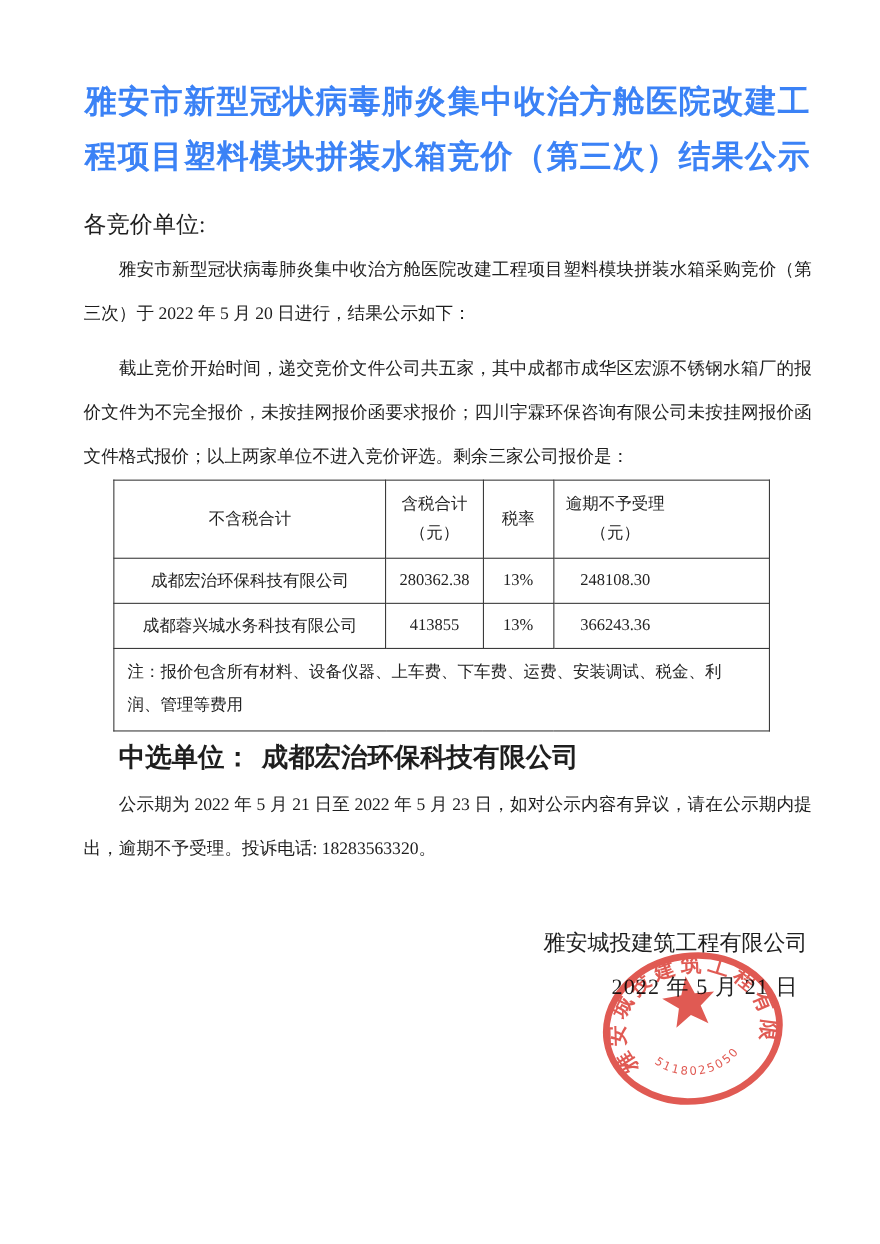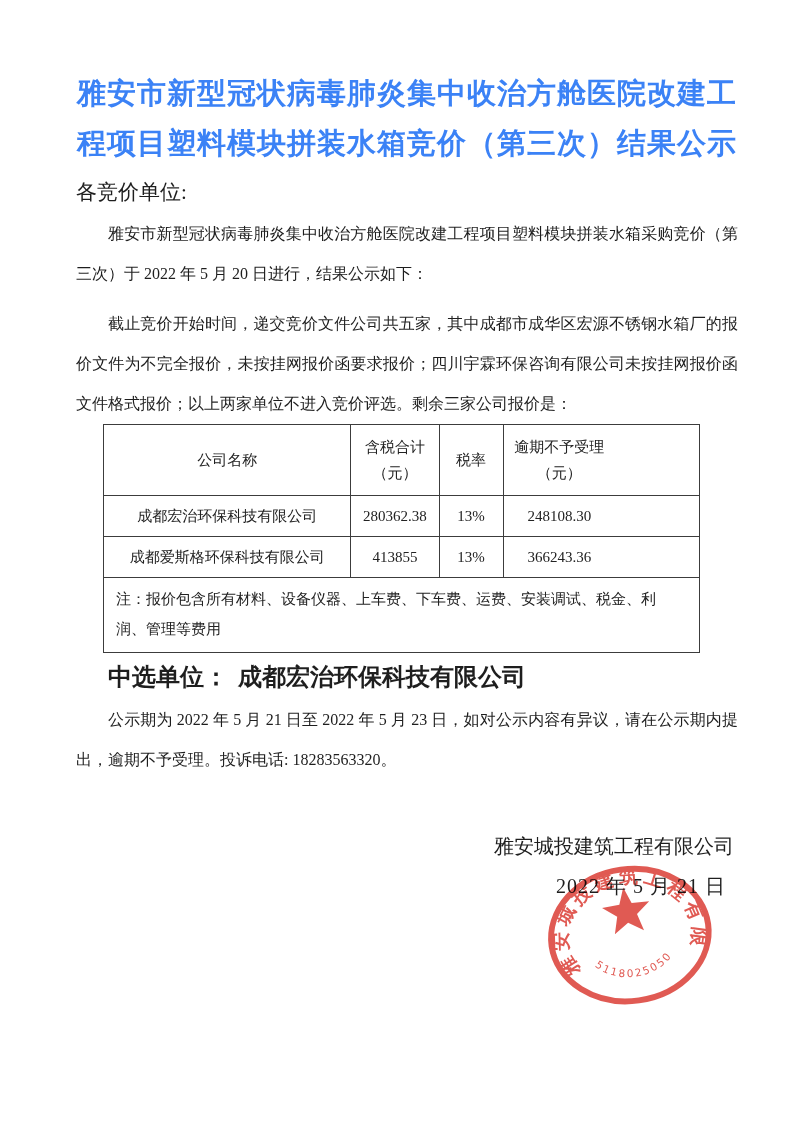--- a/index.html
+++ b/index.html
@@ -20,21 +20,21 @@
     margin:0;
     font-family:"Liberation Sans","DejaVu Sans",sans-serif;
     font-weight:700;
     font-size:29px;
     line-height:50px;
     letter-spacing:1px;
     color:#3b82f6;
     text-align:center;
   }
   .salutation{
-    margin-top:8px;
+    margin-top:20px;
     font-size:21px;
     line-height:32px;
   }
   .para{
     margin:0;
     font-size:16px;
     line-height:40px;
     text-indent:32px;
     text-align:justify;
   }
@@ -126,39 +126,39 @@
 
   <table class="bid-table">
     <colgroup>
       <col class="col-company">
         <col class="col-taxin">
         <col class="col-rate">
         <col class="col-taxex">
     </colgroup>
     <tbody>
       <tr class="head-row">
-        <th>公司名称</th>
+        <th>不含税合计</th>
         <th>
           <div>含税合计</div>
           <div>（元）</div>
         </th>
         <th>税率</th>
         <th class="cell-taxex">
           <div>逾期不予受理</div>
           <div>（元）</div>
         </th>
       </tr>
       <tr class="data-row">
         <td>成都宏治环保科技有限公司</td>
         <td>280362.38</td>
         <td>13%</td>
         <td class="cell-taxex">248108.30</td>
       </tr>
       <tr class="data-row">
-        <td>成都爱斯格环保科技有限公司</td>
+        <td>成都蓉兴城水务科技有限公司</td>
         <td>413855</td>
         <td>13%</td>
         <td class="cell-taxex">366243.36</td>
       </tr>
       <tr>
         <td class="note-cell" colspan="4">注：报价包含所有材料、设备仪器、上车费、下车费、运费、安装调试、税金、利润、管理等费用</td>
       </tr>
     </tbody>
   </table>
 

